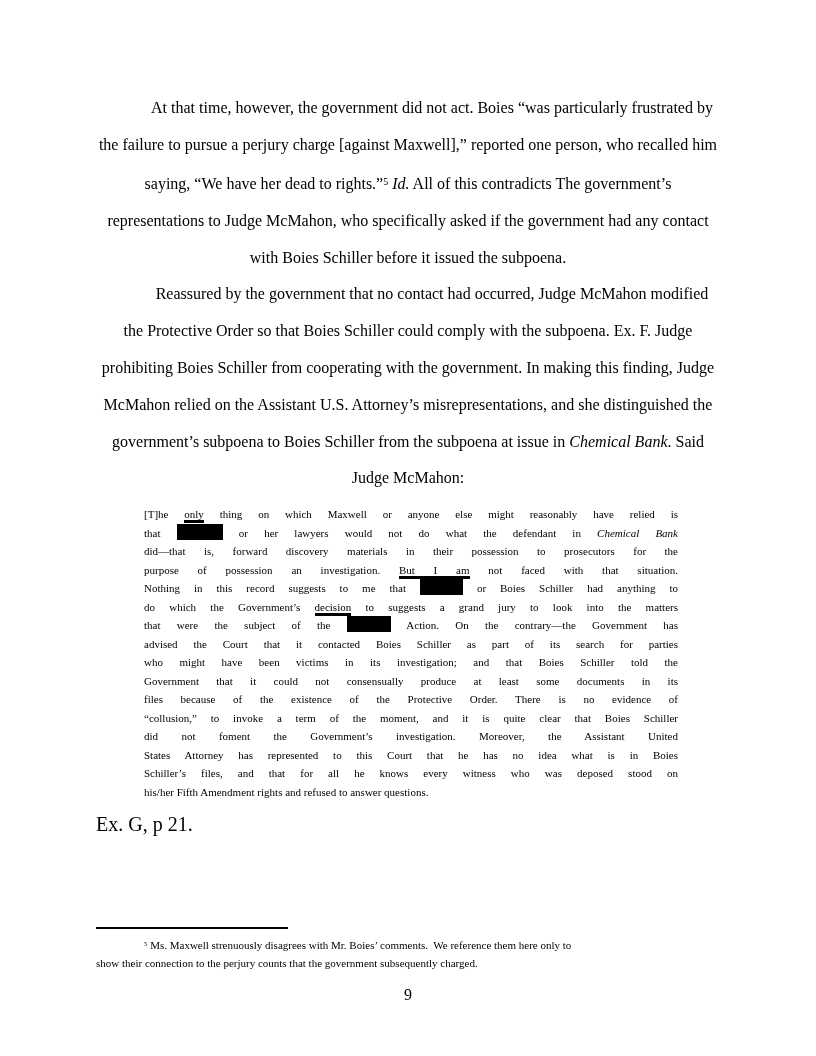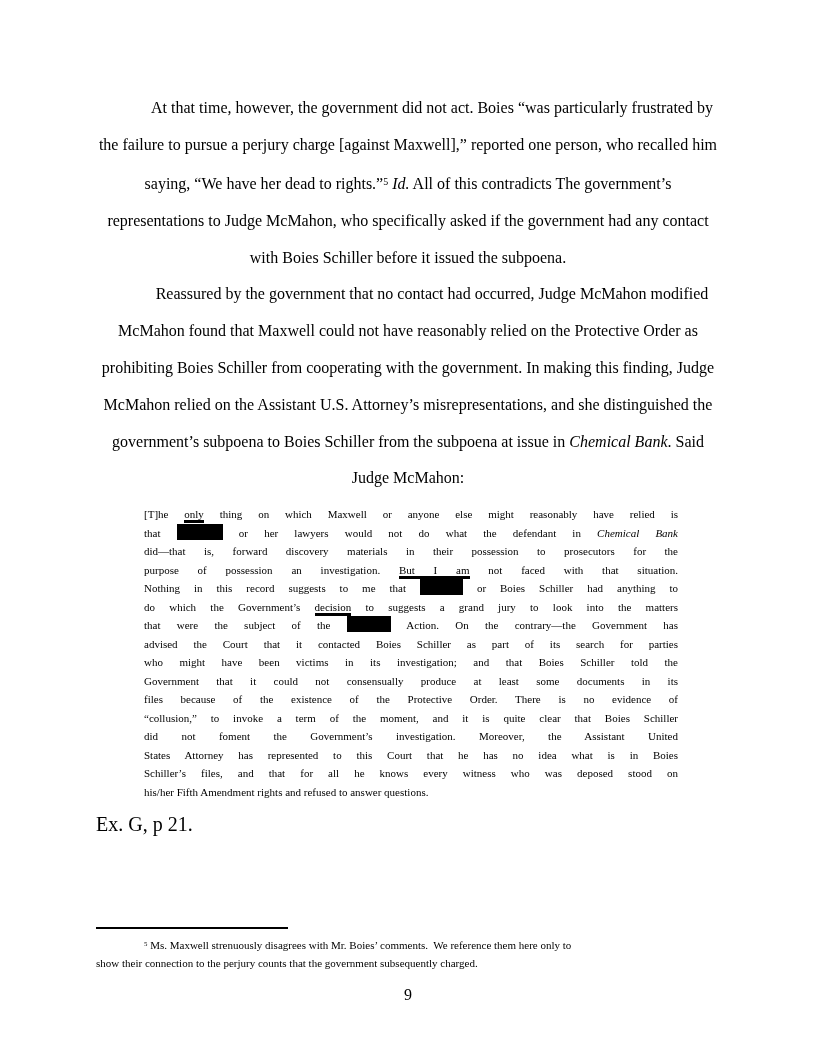--- a/index.html
+++ b/index.html
@@ -84,21 +84,21 @@
   <div class="content">
     <div class="bodypara">
         <div class="line indent"><span>At that time, however, the government did not act. Boies “was particularly frustrated by</span></div>
         <div class="line"><span>the failure to pursue a perjury charge [against Maxwell],” reported one person, who recalled him</span></div>
         <div class="line"><span>saying, “We have her dead to rights.”</span><span class="seg-sup">5</span><span> </span><span class="seg-italic">Id.</span><span> All of this contradicts The government’s</span></div>
         <div class="line"><span>representations to Judge McMahon, who specifically asked if the government had any contact</span></div>
         <div class="line"><span>with Boies Schiller before it issued the subpoena.</span></div>
       </div>
     <div class="bodypara">
         <div class="line indent"><span>Reassured by the government that no contact had occurred, Judge McMahon modified</span></div>
-        <div class="line"><span>McMahon found that Maxwell could not have reasonably relied on the Protective Order as</span></div>
+        <div class="line"><span>the Protective Order so that Boies Schiller could comply with the subpoena. Ex. F. Judge</span></div>
         <div class="line"><span>prohibiting Boies Schiller from cooperating with the government. In making this finding, Judge</span></div>
         <div class="line"><span>McMahon relied on the Assistant U.S. Attorney’s misrepresentations, and she distinguished the</span></div>
         <div class="line"><span>government’s subpoena to Boies Schiller from the subpoena at issue in </span><span class="seg-italic">Chemical Bank</span><span>. Said</span></div>
         <div class="line"><span>Judge McMahon:</span></div>
       </div>
     <div class="blockquote">
         <div class="line jline"><span>[T]he </span><span class="seg-underline">only</span><span> thing on which Maxwell or anyone else might reasonably have relied is</span></div>
         <div class="line jline"><span>that </span><span class="redaction" style="width: 46px;"></span><span> or her lawyers would not do what the defendant in </span><span class="seg-italic">Chemical Bank</span></div>
         <div class="line jline"><span>did—that is, forward discovery materials in their possession to prosecutors for the</span></div>
         <div class="line jline"><span>purpose of possession an investigation. </span><span class="seg-underline">But I am</span><span> not faced with that situation.</span></div>

